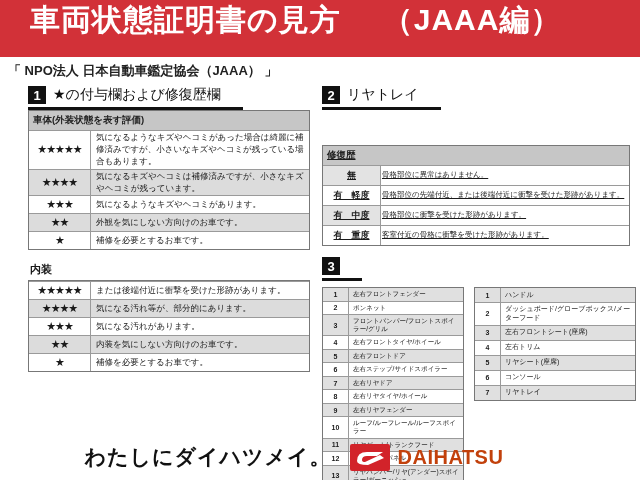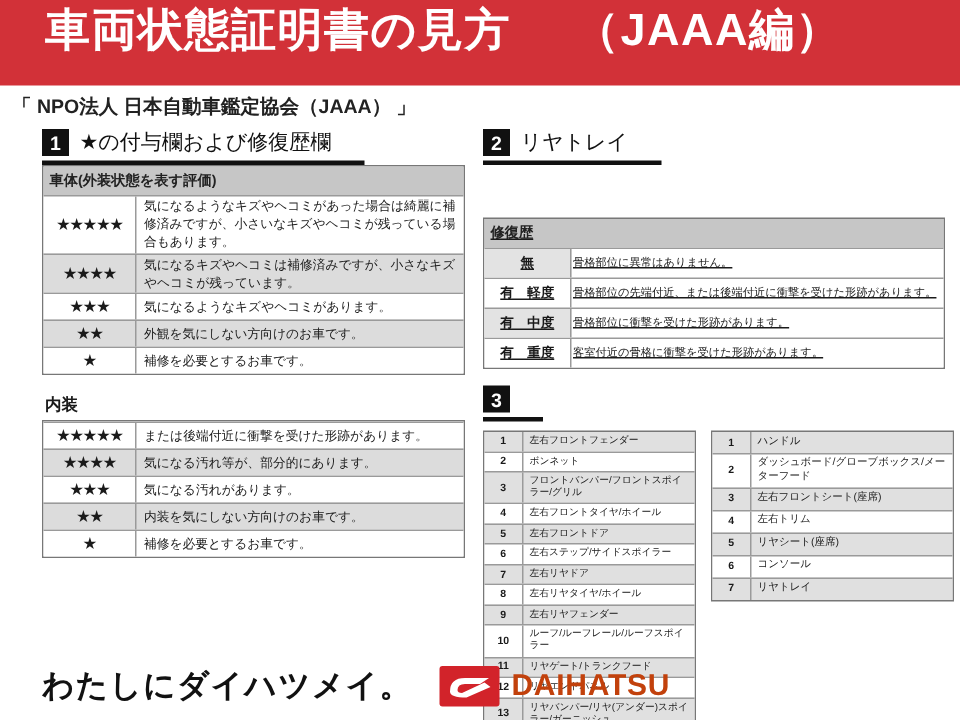--- a/index.html
+++ b/index.html
@@ -54,21 +54,21 @@
   .mrow:first-child { border-top:none; }
   .mrow.alt { background:#e0e0e0; }
   .c-no { width:26px; flex:none; display:flex; align-items:center; justify-content:center;
           font-size:7px; font-weight:bold; border-right:1px solid #9a9a9a; }
   .c-name { flex:1; font-size:6.5px; line-height:1.25; padding:2px 4px;
             display:flex; align-items:center; min-height:12.5px; }
   .mini-r .c-name { font-size:7px; min-height:14px; }
 
   
   .footer { position:absolute; left:0; bottom:5px; width:588px; height:36px;
-            display:flex; align-items:center; gap:18px;padding-left:28px; }
+            display:flex; align-items:center; justify-content:center; gap:18px; }
   .slogan { font-size:21px; font-weight:bold; color:#111; letter-spacing:1px; }
   .brandwrap { display:flex; align-items:center; gap:8px; }
   .brandmark { width:40px; height:27px; background:#d2232a; border-radius:2px;
                display:flex; align-items:center; justify-content:center; }
   .brandname { font-size:20px; font-weight:bold; color:#c2410c; letter-spacing:0.5px; }
 </style>
 </head>
 <body>
 
 <div id="page">

